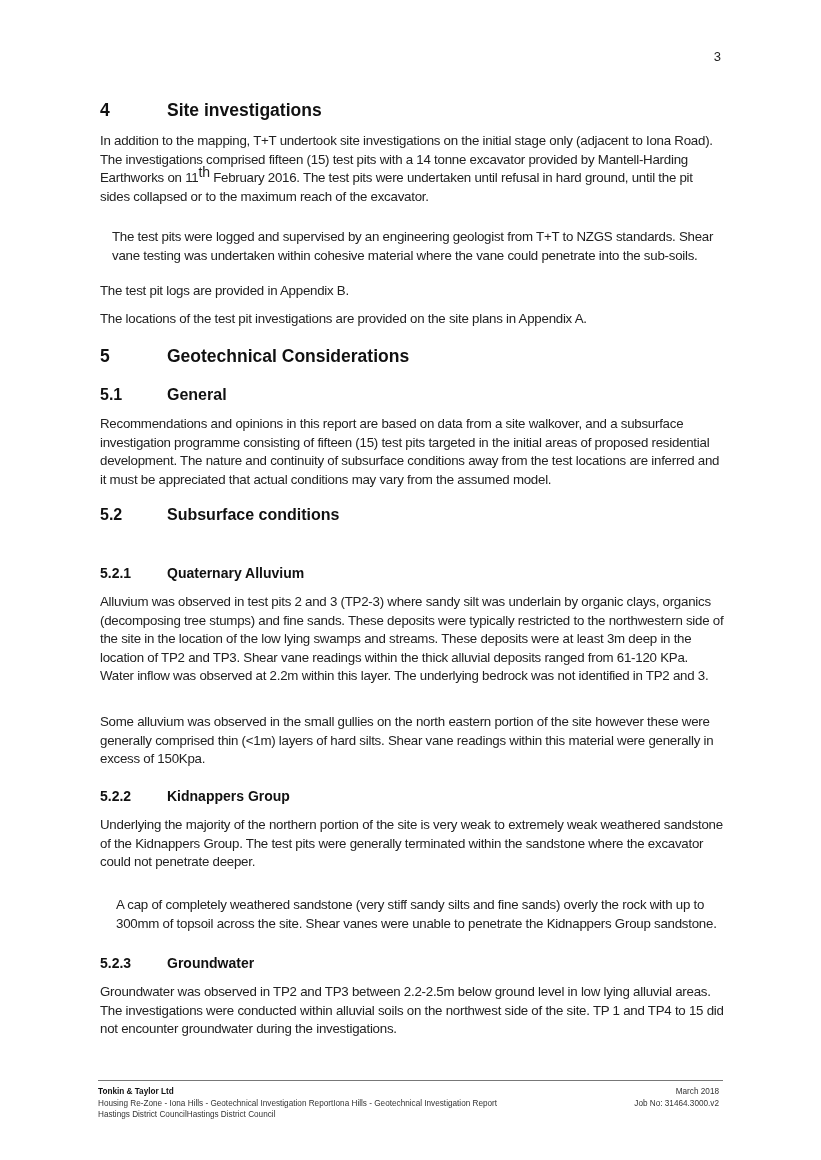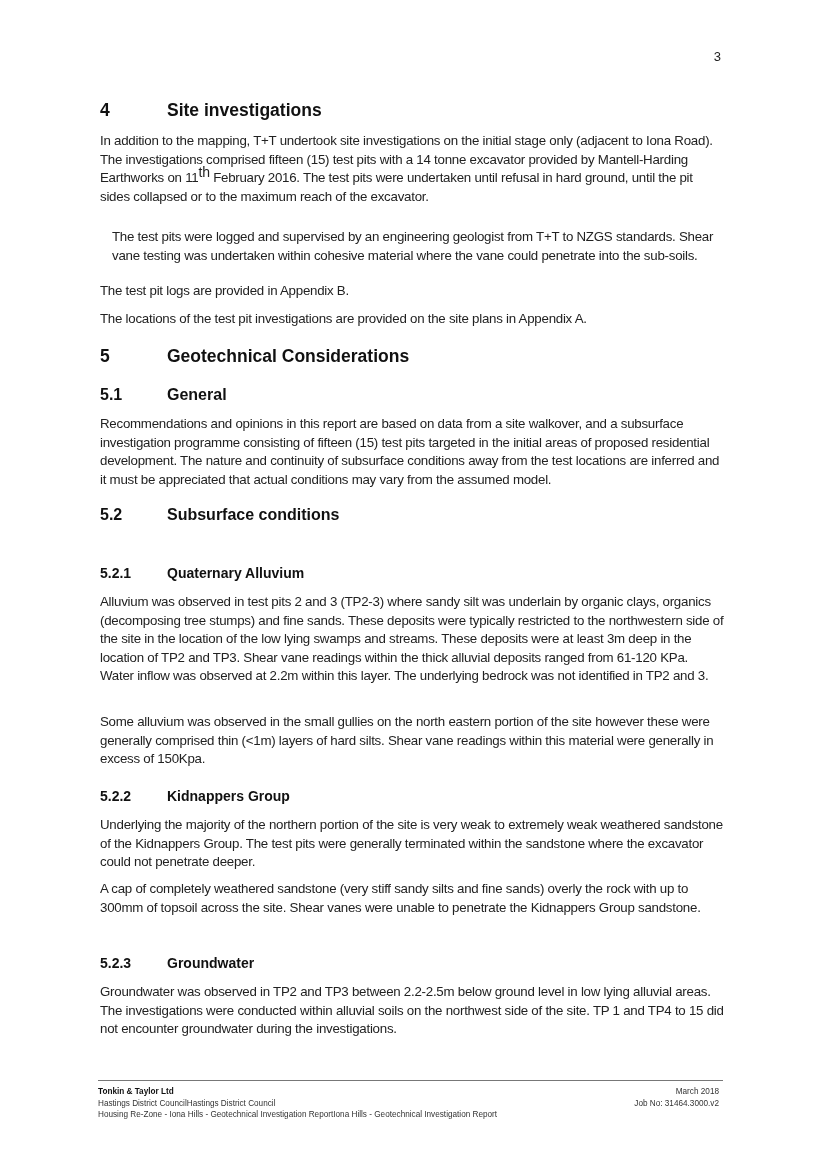--- a/index.html
+++ b/index.html
@@ -55,34 +55,34 @@
   </div>
 
   <p class="para" style="top:593px;margin:0;">Alluvium was observed in test pits 2 and 3 (TP2-3) where sandy silt was underlain by organic clays, organics (decomposing tree stumps) and fine sands. These deposits were typically restricted to the northwestern side of the site in the location of the low lying swamps and streams. These deposits were at least 3m deep in the location of TP2 and TP3. Shear vane readings within the thick alluvial deposits ranged from 61-120 KPa. Water inflow was observed at 2.2m within this layer. The underlying bedrock was not identified in TP2 and 3.</p>
   <p class="para" style="top:713px;margin:0;">Some alluvium was observed in the small gullies on the north eastern portion of the site however these were generally comprised thin (&lt;1m) layers of hard silts. Shear vane readings within this material were generally in excess of 150Kpa.</p>
 
   <div class="h3" style="top:788px;">
     <span class="num">5.2.2</span><span>Kidnappers Group</span>
   </div>
 
   <p class="para" style="top:816px;margin:0;">Underlying the majority of the northern portion of the site is very weak to extremely weak weathered sandstone of the Kidnappers Group. The test pits were generally terminated within the sandstone where the excavator could not penetrate deeper.</p>
-  <p class="para" style="top:880px;margin:0;">A cap of completely weathered sandstone (very stiff sandy silts and fine sands) overly the rock with up to 300mm of topsoil across the site. Shear vanes were unable to penetrate the Kidnappers Group sandstone.</p>
+  <p class="para" style="top:880px;margin:16px;">A cap of completely weathered sandstone (very stiff sandy silts and fine sands) overly the rock with up to 300mm of topsoil across the site. Shear vanes were unable to penetrate the Kidnappers Group sandstone.</p>
 
   <div class="h3" style="top:955px;">
     <span class="num">5.2.3</span><span>Groundwater</span>
   </div>
 
   <p class="para" style="top:983px;margin:0;">Groundwater was observed in TP2 and TP3 between 2.2-2.5m below ground level in low lying alluvial areas. The investigations were conducted within alluvial soils on the northwest side of the site. TP 1 and TP4 to 15 did not encounter groundwater during the investigations.</p>
 </div>
 
 <div class="footer-rule"></div>
 
 <div class="footer">
   <div class="left">
     <div><b>Tonkin &amp; Taylor Ltd</b></div>
+    <div>Housing Re-Zone - Iona Hills - Geotechnical Investigation ReportIona Hills - Geotechnical Investigation Report</div>
     <div>Hastings District CouncilHastings District Council</div>
-    <div>Housing Re-Zone - Iona Hills - Geotechnical Investigation ReportIona Hills - Geotechnical Investigation Report</div>
   </div>
   <div class="right">
     <div>March 2018</div>
     <div>Job No: 31464.3000.v2</div>
   </div>
 </div>
 
 </body></html>

